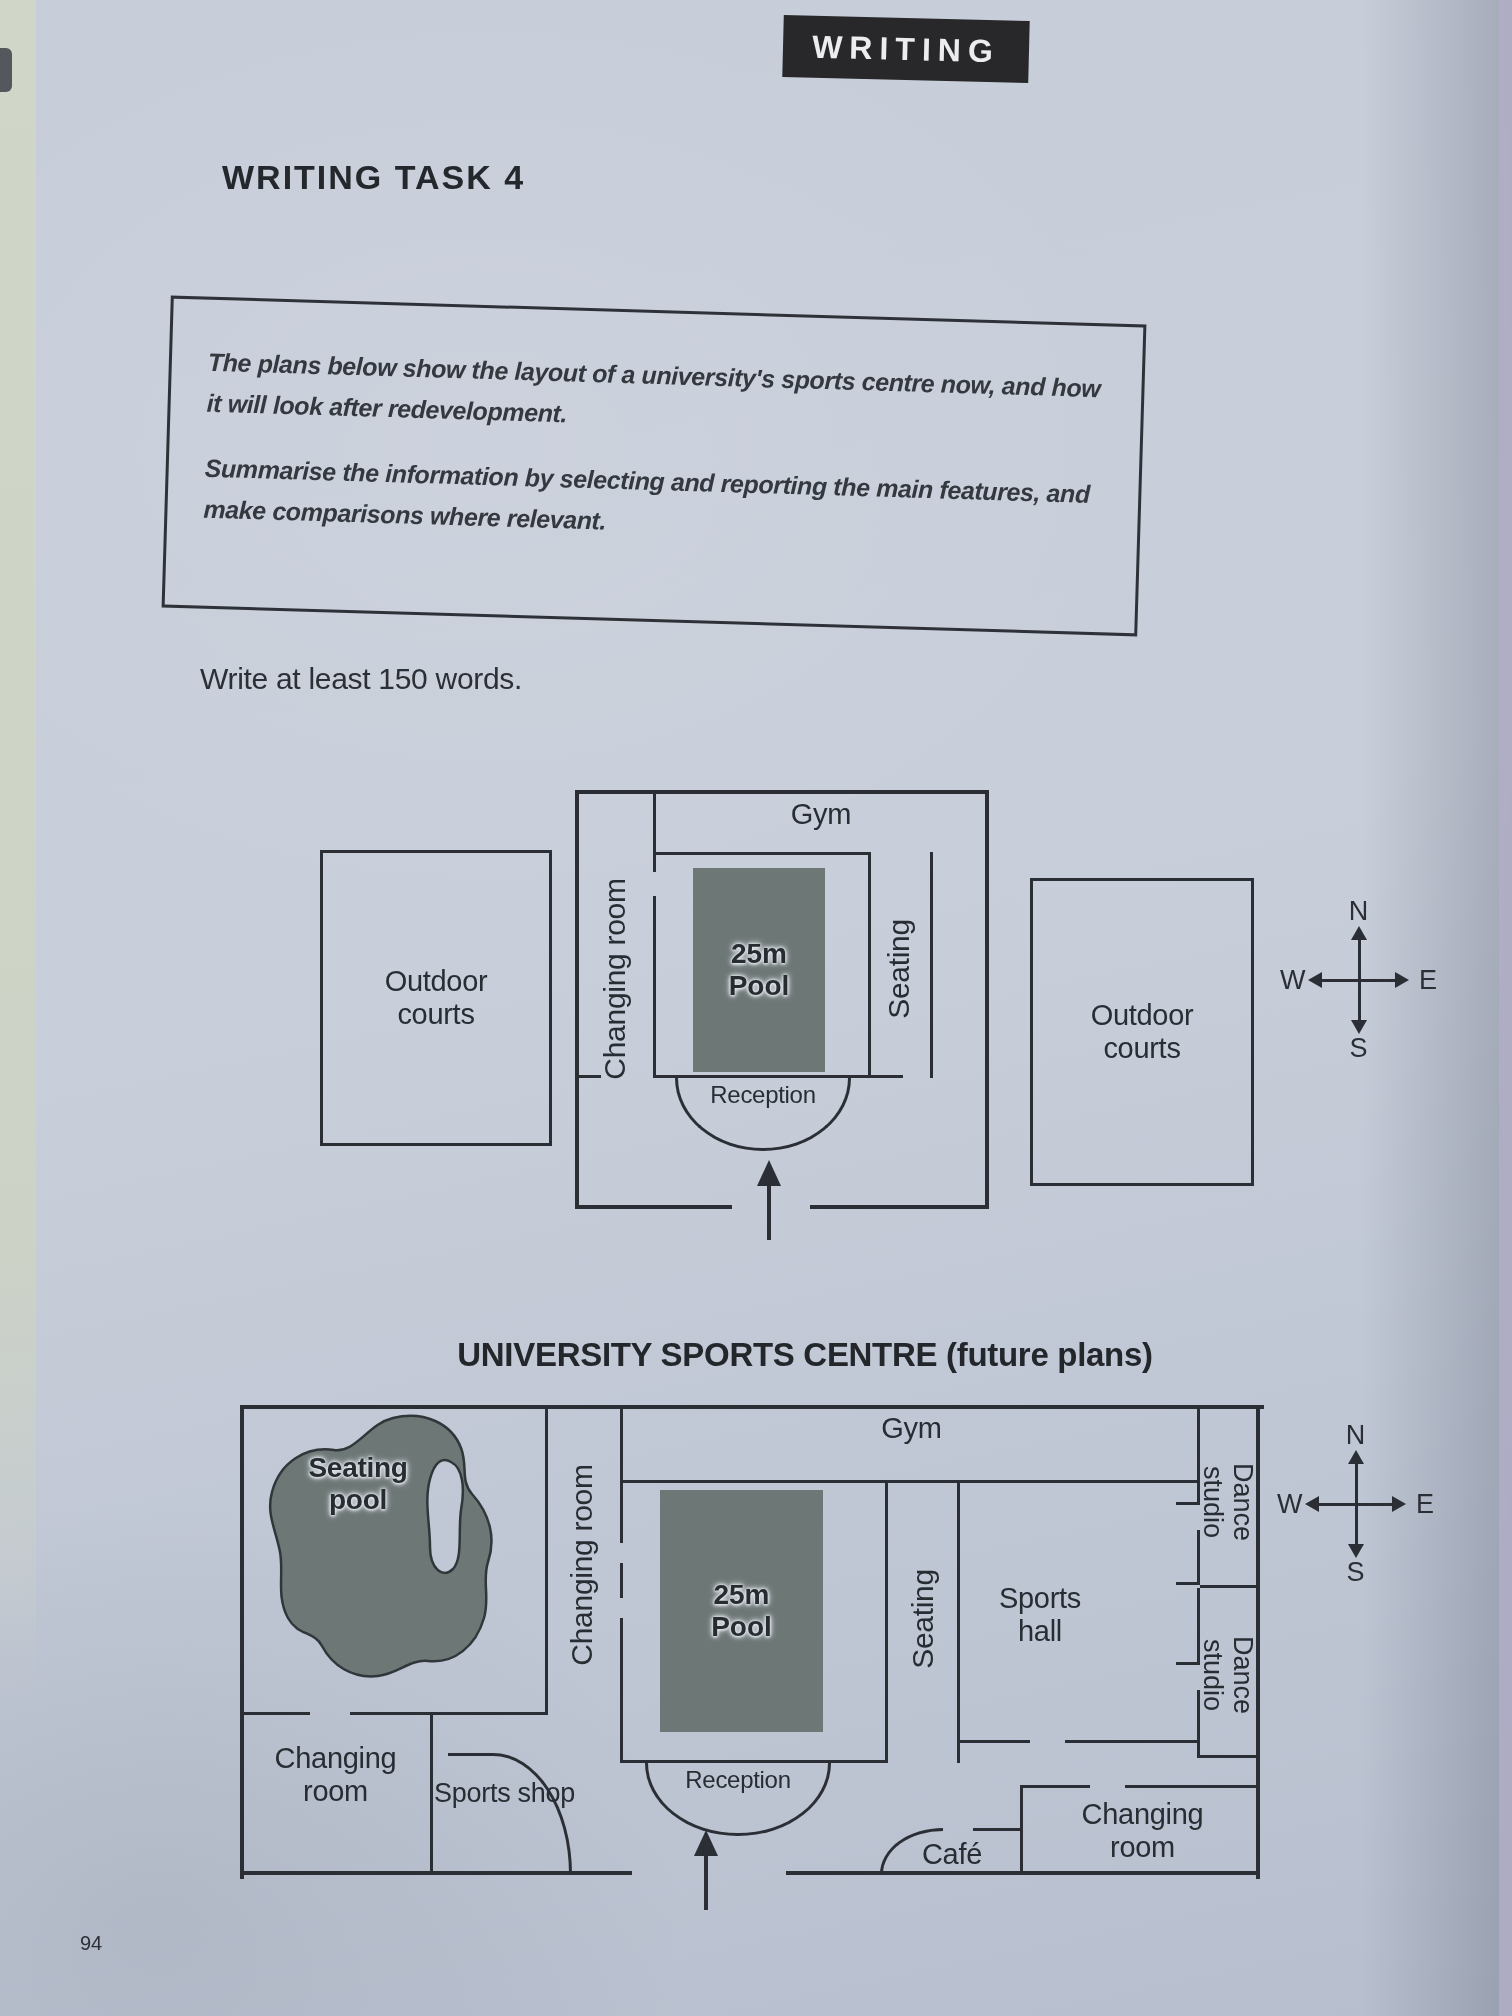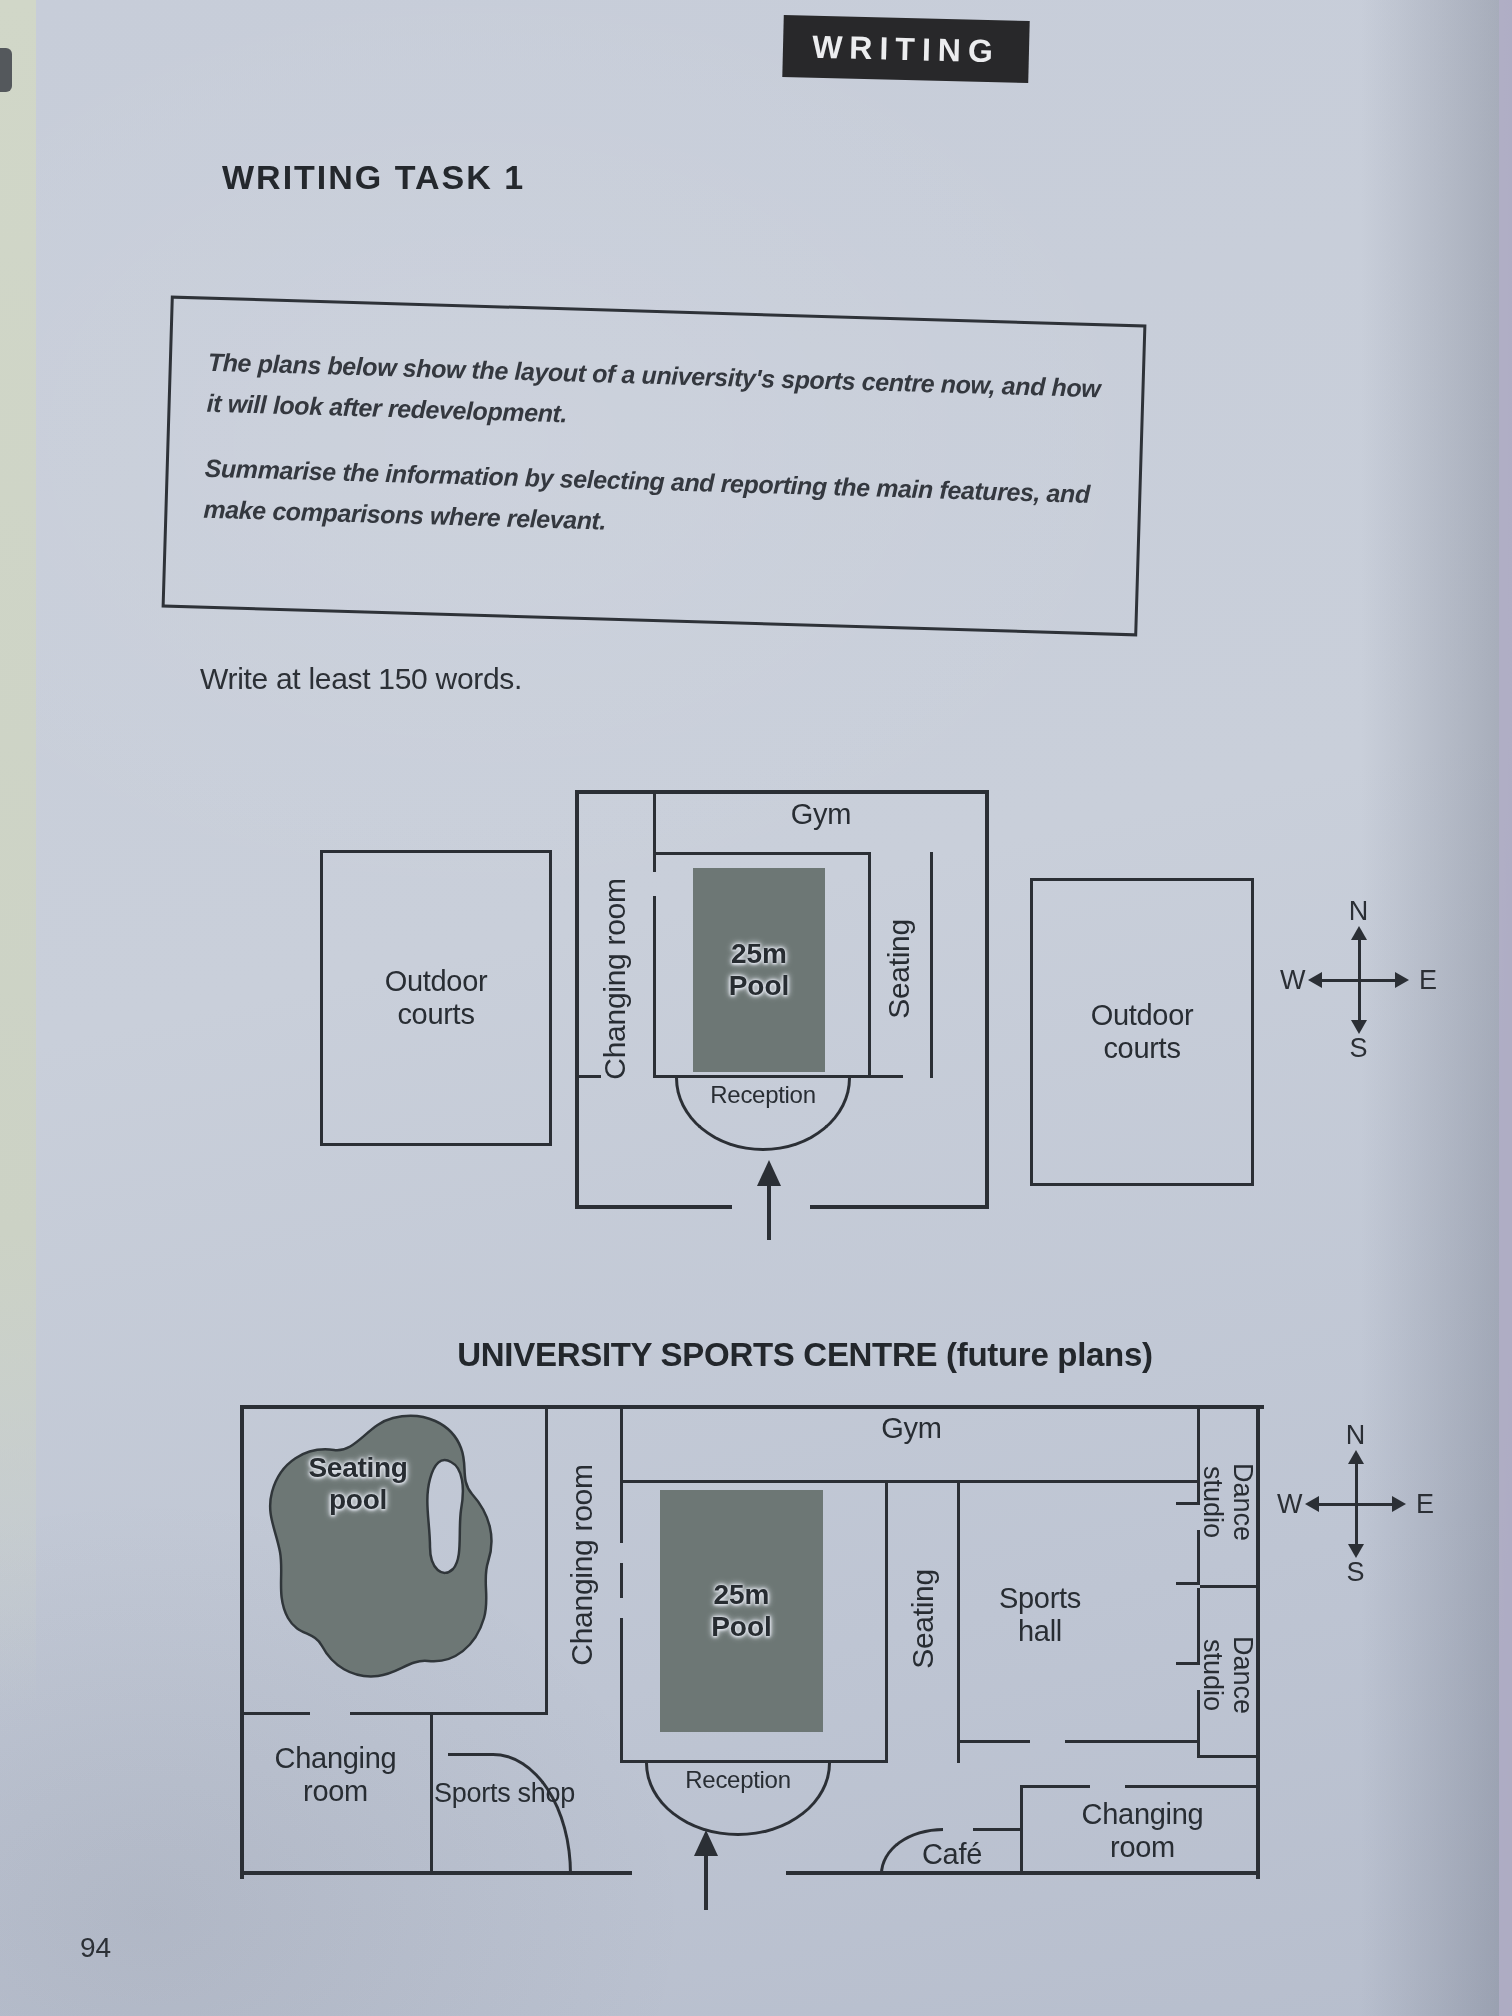--- a/index.html
+++ b/index.html
@@ -46,33 +46,33 @@
   .tD{left:50%;margin-left:-8px;bottom:26px;border-left:8px solid transparent;border-right:8px solid transparent;border-top:14px solid var(--ink);}
   .tL{top:50%;margin-top:-8px;left:22px;border-top:8px solid transparent;border-bottom:8px solid transparent;border-right:14px solid var(--ink);}
   .tR{top:50%;margin-top:-8px;right:22px;border-top:8px solid transparent;border-bottom:8px solid transparent;border-left:14px solid var(--ink);}
   .ahead{position:absolute;width:0;height:0;border-left:12px solid transparent;border-right:12px solid transparent;border-bottom:26px solid var(--ink);}
   .arc-tr{position:absolute;border-top:3px solid var(--ink);border-right:3px solid var(--ink);border-top-right-radius:100% 100%;}
   .arc-tl{position:absolute;border-top:3px solid var(--ink);border-left:3px solid var(--ink);border-top-left-radius:100% 100%;}
   .edgeL{position:absolute;left:0;top:0;width:36px;height:1760px;
     background:linear-gradient(to bottom,#d1d7c8 0%,#ccd2c5 70%,rgba(204,210,197,0) 97%);}
   .edgeMark{position:absolute;left:0;top:48px;width:12px;height:44px;background:#54585c;border-radius:0 6px 6px 0;}
   .sliverR{position:absolute;right:0;top:0;width:13px;height:2016px;background:#b2aec7;opacity:0.85;}
-  .pnum{position:absolute;left:80px;top:1932px;font-size:28px;color:#2c3036;}
+  .pnum{position:absolute;left:80px;top:1932px;font-size:20px;color:#2c3036;}
 </style>
 </head>
 <body>
 
 <div class="page">
 
   <div class="edgeL"></div>
   <div class="edgeMark"></div>
   <div class="sliverR"></div>
 
   <div class="wtag">WRITING</div>
-  <div class="h1">WRITING TASK 1</div>
+  <div class="h1">WRITING TASK 4</div>
 
   <div class="prompt-box">
     <div class="pline">The plans below show the layout of a university's sports centre now, and how</div>
     <div class="pline">it will look after redevelopment.</div>
     <div class="pgap"></div>
     <div class="pline">Summarise the information by selecting and reporting the main features, and</div>
     <div class="pline">make comparisons where relevant.</div>
   </div>
 
   <div class="note" style="left:200px;top:662px">Write at least 150 words.</div>

